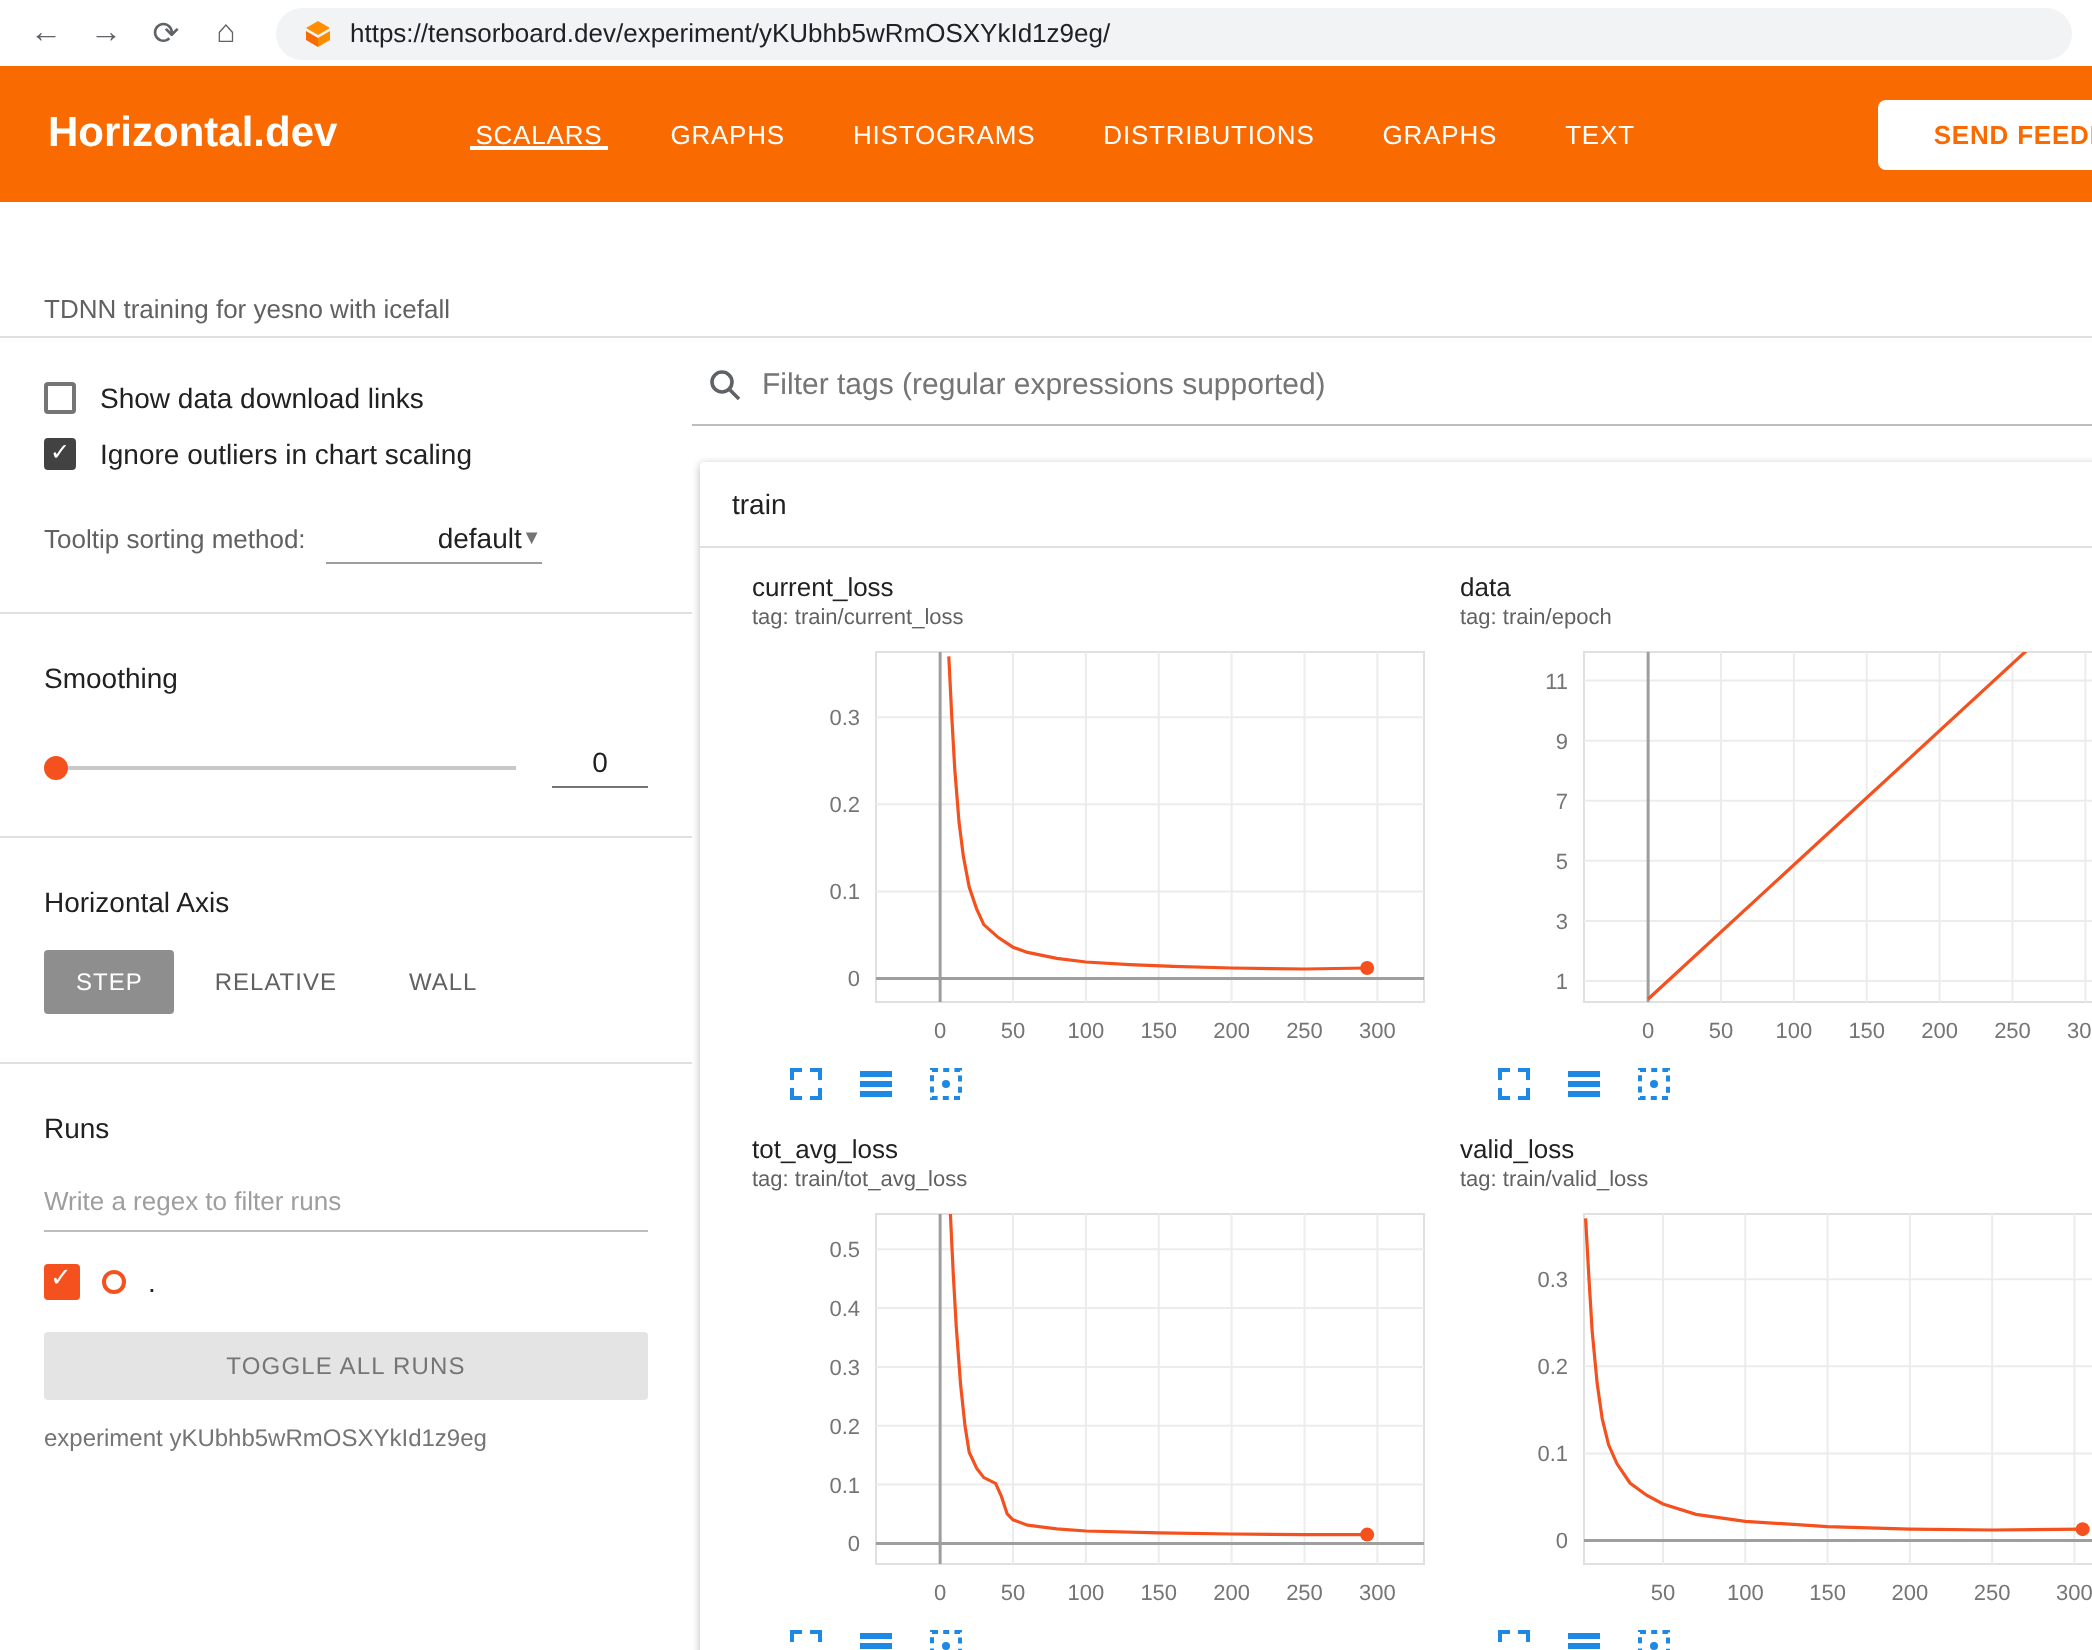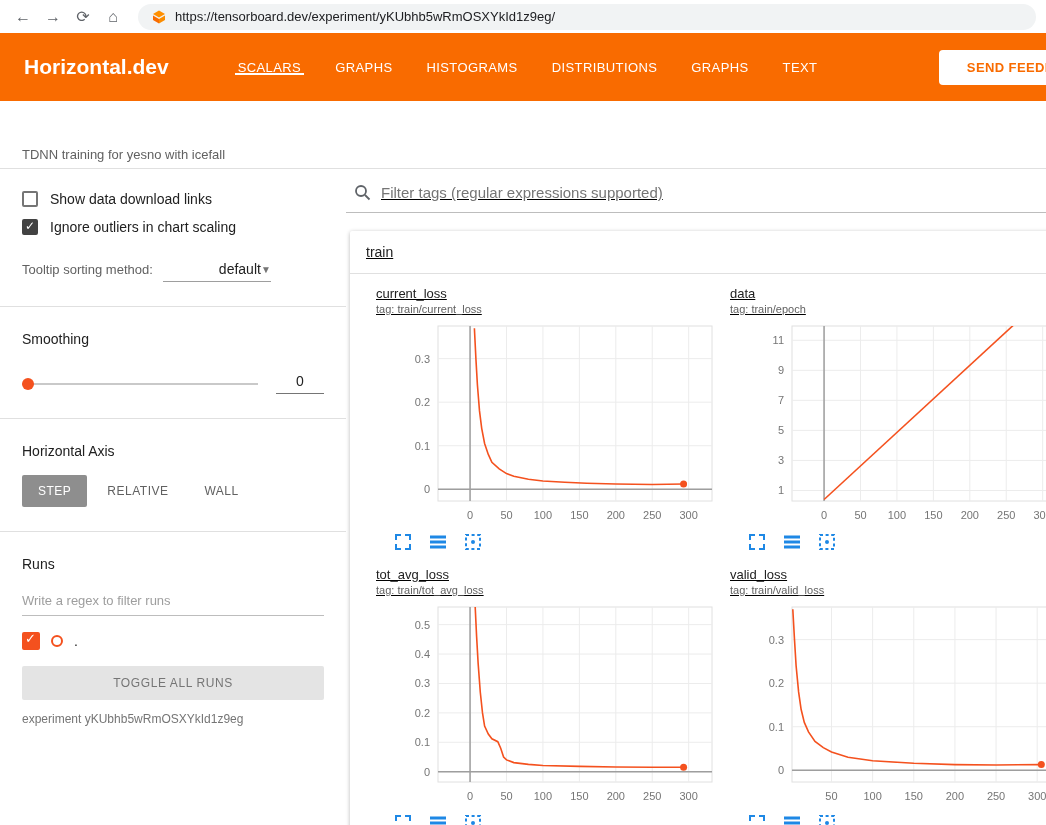--- a/index.html
+++ b/index.html
@@ -20,21 +20,21 @@
   .tab{position:relative;display:flex;align-items:center;padding:0 17px;font-size:13px;font-weight:500;letter-spacing:.4px;cursor:pointer;white-space:nowrap;}
   .tab.active::after{content:'';position:absolute;left:14px;right:14px;bottom:0;height:2px;background:#fff;}
   .feedback{position:absolute;right:-66px;top:17px;background:#fff;color:#f96b00;font-size:13px;font-weight:bold;letter-spacing:.4px;padding:10px 28px;border:none;border-radius:4px;white-space:nowrap;cursor:pointer;font-family:inherit;}
 
   
   .title-row{height:68px;padding:46px 0 0 22px;font-size:13px;color:#616161;border-bottom:1px solid #e0e0e0;background:#fff;}
 
   
   .content{display:flex;height:646px;}
   .sidebar{width:346px;flex:none;padding:22px 22px 0;}
-  .main{flex:1;min-width:0;text-decoration:underline;}
+  .main{flex:1;min-width:0;}
 
   
   .check-row{display:flex;align-items:center;gap:12px;margin-bottom:12px;font-size:14px;color:#212121;}
   .cb{width:16px;height:16px;border:2px solid #757575;border-radius:2px;flex:none;cursor:pointer;}
   .cb.checked{background:#424242;border-color:#424242;position:relative;}
   .cb.checked::after{content:'\2713';position:absolute;left:1px;top:-2px;color:#fff;font-size:12px;font-weight:bold;}
   .tooltip-row{display:flex;align-items:baseline;gap:10px;margin-top:26px;font-size:13px;color:#616161;}
   .select{display:flex;align-items:center;justify-content:flex-end;width:108px;border-bottom:1px solid #9e9e9e;font-size:14px;color:#212121;padding-bottom:4px;cursor:pointer;}
   .caret{color:#757575;font-size:10px;}
   .divider{height:1px;background:#e0e0e0;margin:24px -22px;}

